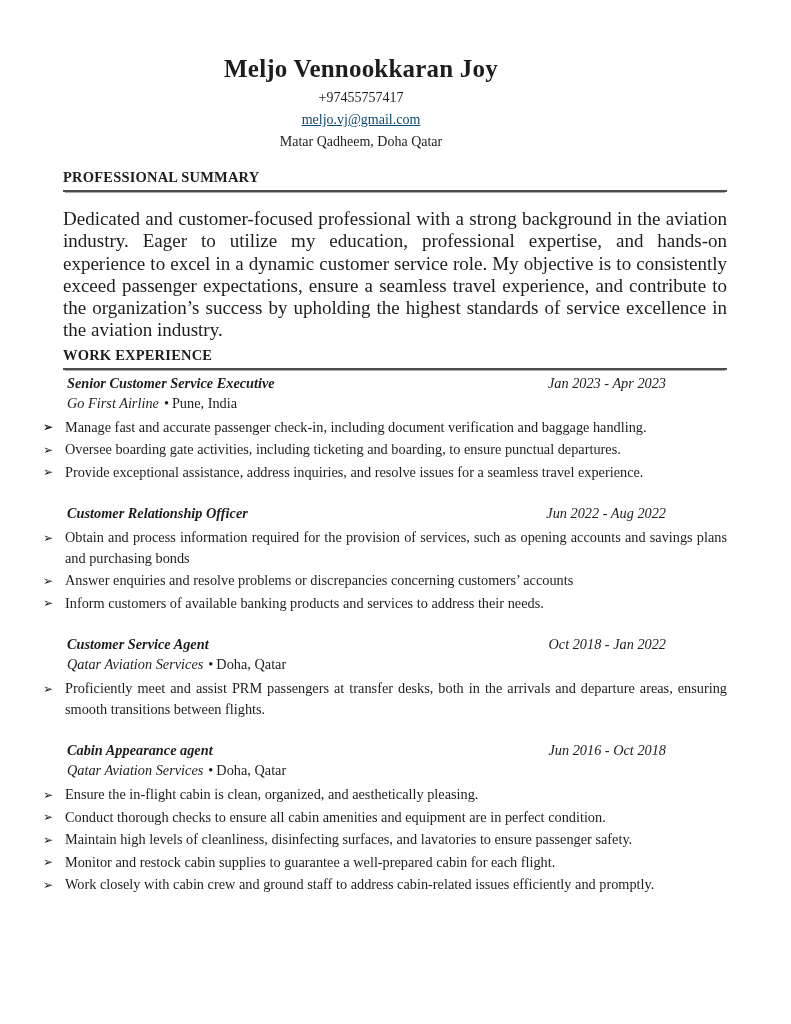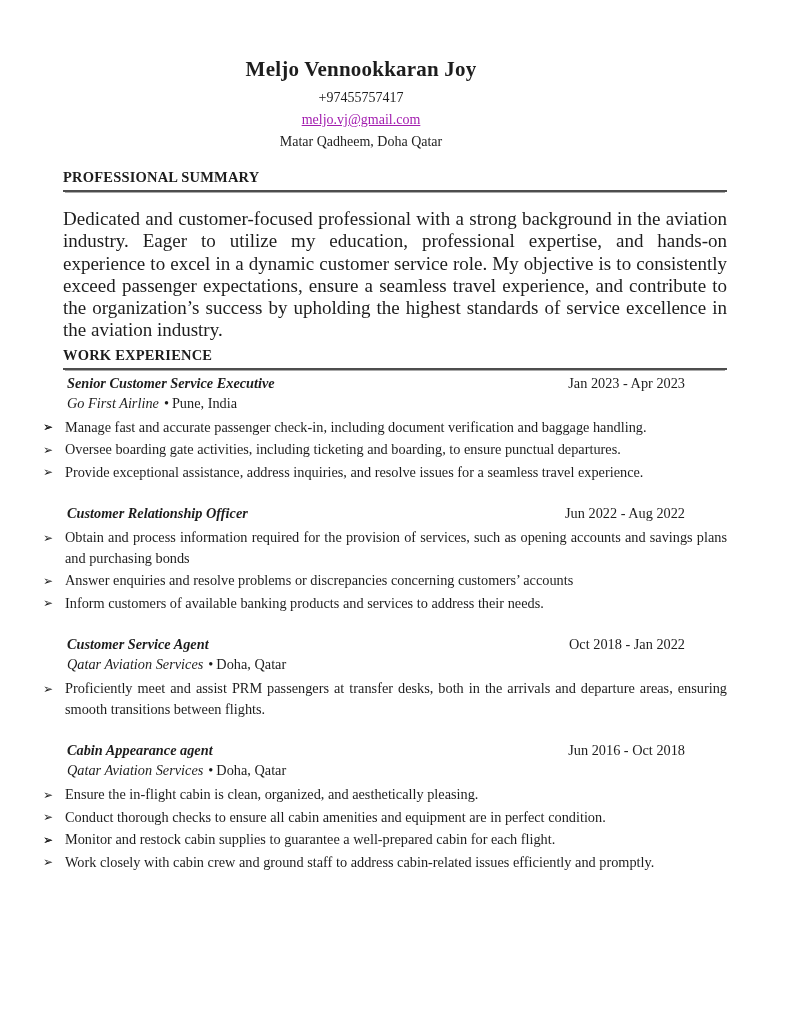--- a/index.html
+++ b/index.html
@@ -16,32 +16,32 @@
     background: #ffffff;
     padding: 56px 64px 40px 63px;
     overflow: hidden;
   }
   
   .header {
     text-align: center;
     margin-right: 68px; 
   }
   .name {
-    font-size: 21px;
+    font-size: 25px;
     font-weight: bold;
     line-height: 26px;
     margin-bottom: 5px;
     letter-spacing: 0.2px;
   }
   .contact-line {
     font-size: 14px;
     line-height: 22px;
   }
   .email-link {
-    color: #a21caf;
+    color: #0c4a6e;
     text-decoration: underline;
     cursor: pointer;
   }
   
   .sec-heading {
     font-size: 14.5px;
     font-weight: bold;
     letter-spacing: 0.2px;
     padding-bottom: 4px;
     border-bottom: 2px solid #4d4d4d;
@@ -61,21 +61,21 @@
   .job.first { margin-top: 3px; }
   .job-head {
     display: flex;
     justify-content: space-between;
     align-items: flex-start;
     padding-left: 4px;
     font-size: 14.3px;
     line-height: 20px;
   }
   .job-title { font-weight: bold; font-style: italic; }
-  .job-dates { margin-right: 42px; white-space: nowrap; }
+  .job-dates { font-style: italic; margin-right: 61px; white-space: nowrap; }
   .job-sub {
     padding-left: 4px;
     font-size: 14.3px;
     line-height: 20px;
   }
   .job-company { font-style: italic; }
   .dot-sep { padding: 0 3px 0 5px; }
   ul.duties {
     list-style: none;
     margin-top: 4px;
@@ -164,20 +164,20 @@
       <div class="job-head">
         <span class="job-title">Cabin Appearance agent</span>
         <span class="job-dates">Jun 2016 - Oct 2018</span>
       </div>
       <div class="job-sub">
         <span class="job-company">Qatar Aviation Services</span><span class="dot-sep">•</span><span class="job-loc">Doha, Qatar</span>
       </div>
       <ul class="duties">
         <li><span class="arrow-bullet">➢</span><span>Ensure the in-flight cabin is clean, organized, and aesthetically pleasing.</span></li>
         <li><span class="arrow-bullet">➢</span><span>Conduct thorough checks to ensure all cabin amenities and equipment are in perfect condition.</span></li>
-        <li><span class="arrow-bullet">➢</span></li>
+        <li><span class="arrow-bullet">➢</span><span>Maintain high levels of cleanliness, disinfecting surfaces, and lavatories to ensure passenger safety.</span></li>
         <li><span class="arrow-bullet">➢</span><span>Monitor and restock cabin supplies to guarantee a well-prepared cabin for each flight.</span></li>
         <li><span class="arrow-bullet">➢</span><span>Work closely with cabin crew and ground staff to address cabin-related issues efficiently and promptly.</span></li>
       </ul>
     </article>
 
   </section>
 </div>
 
 </body></html>

